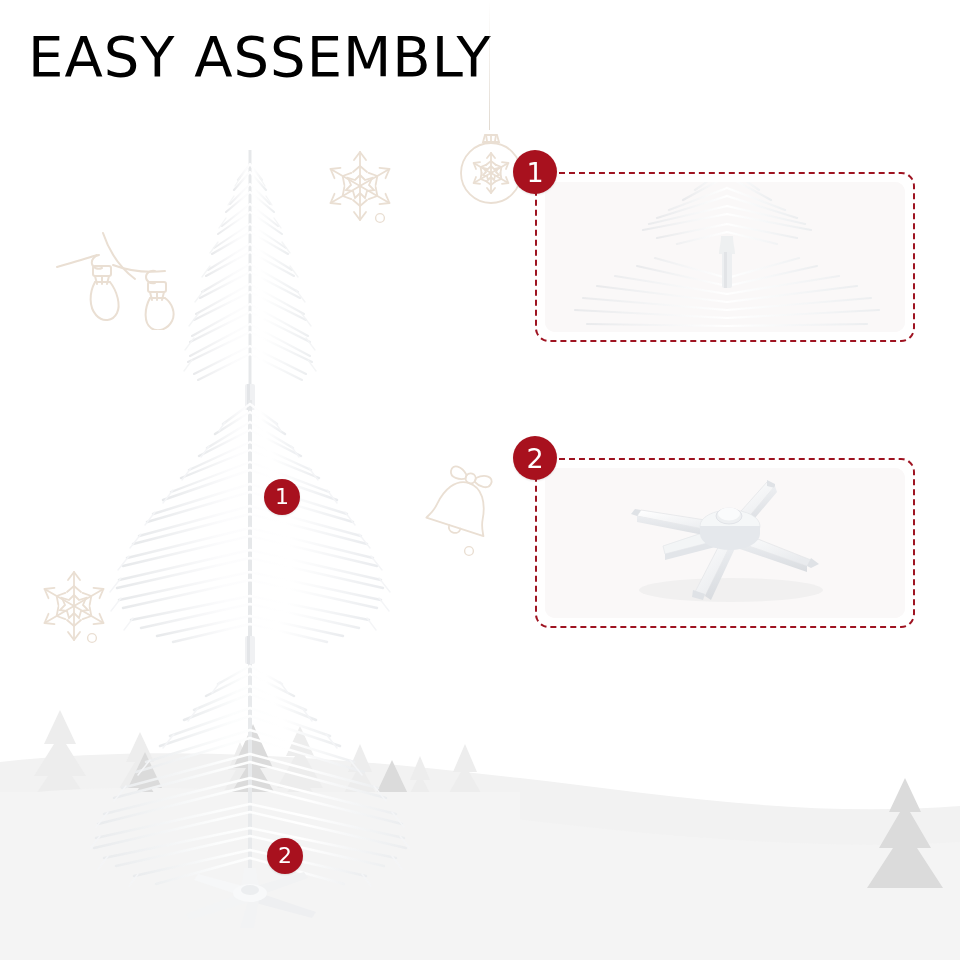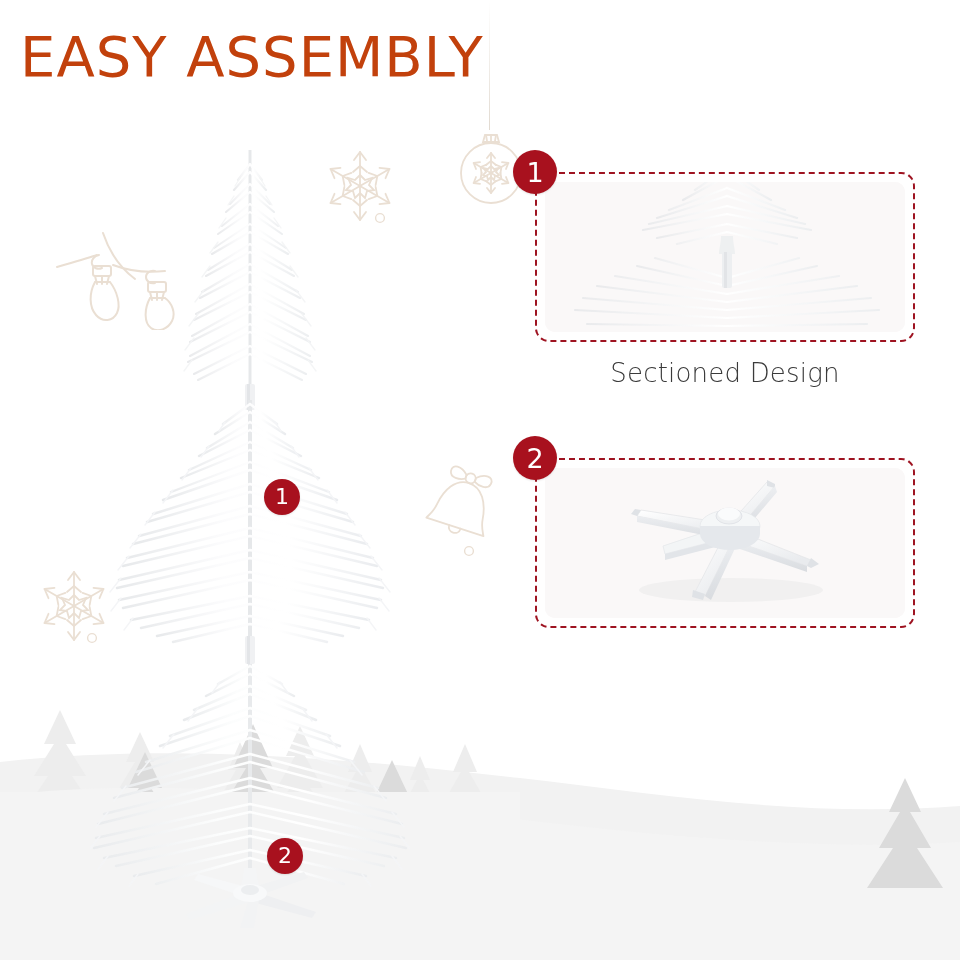--- a/index.html
+++ b/index.html
@@ -25,25 +25,25 @@
   }
   .ground-right {
     position: absolute;
     left: 0; top: 700px;
     width: 960px; height: 260px;
   }
 
   
   .headline {
     position: absolute;
-    left: 20px; top: 28px;
+    left: 28px; top: 28px;
     font-size: 56px;
     font-weight: 400;
     letter-spacing: 1px;
-    color: #c2410c;
+    color: #000000;
     font-family: "DejaVu Sans", sans-serif;
     white-space: nowrap;
     line-height: 1.05;
   }
 
   
   .doodle { position: absolute; }
   .doodle svg { display: block; }
 
   
@@ -436,21 +436,20 @@
 
           <path d="M176,54 C176,62 174,66 174,72 L190,72 C190,66 188,62 188,54 Z" fill="#eef0f1"></path>
           <rect x="177" y="70" width="10" height="36" rx="2" fill="#edeff1"></rect>
           <rect x="179" y="70" width="3" height="36" fill="#e2e4e7"></rect>
         </svg>
       </div>
     </div>
     <div class="badge badge-panel" style="position:absolute; left:-22px; top:-22px;">
       <span>1</span>
     </div>
-    <div class="feature-caption">Sectioned Design</div>
   </div>
 
   <div class="feature" style="left:535px; top:458px; width:380px; height:230px;">
     <div class="feature-box">
       <div class="feature-inner">
         <svg class="photo-svg" width="364" height="154" viewBox="0 0 364 154">
           <rect width="364" height="154" fill="#FAF8F8"></rect>
           <defs>
             <linearGradient id="mTop" x1="0" y1="0" x2="0.6" y2="1">
               <stop offset="0%" stop-color="#ffffff"></stop>

